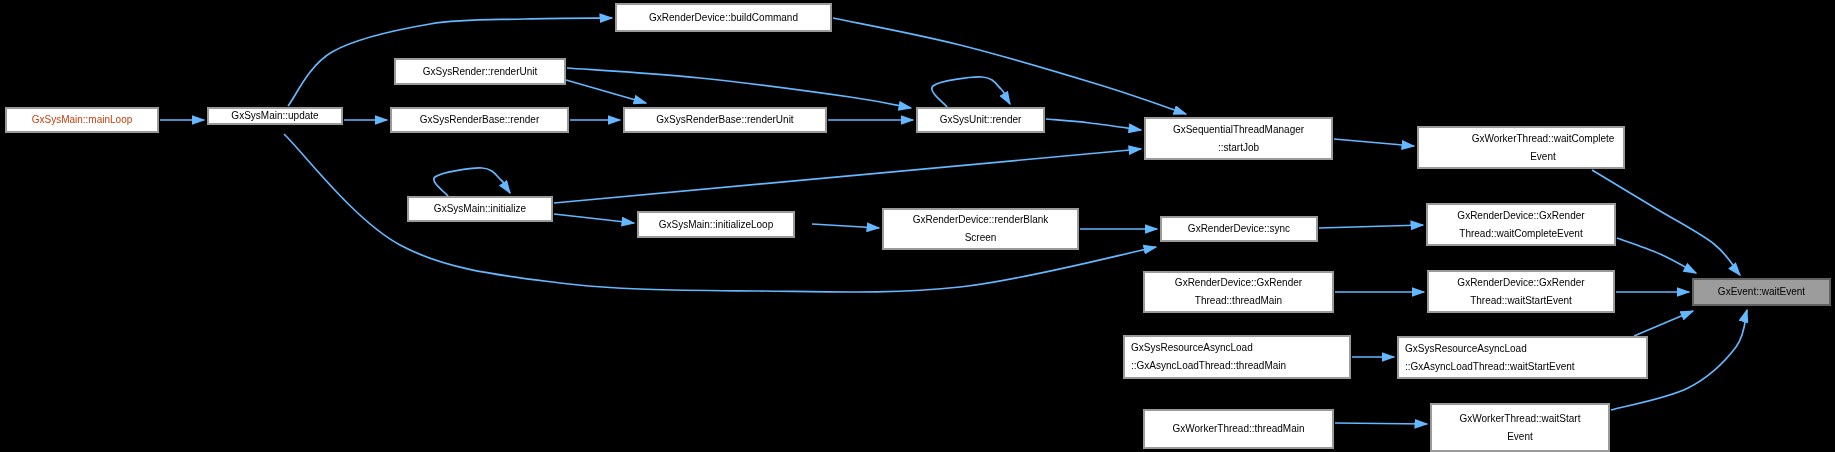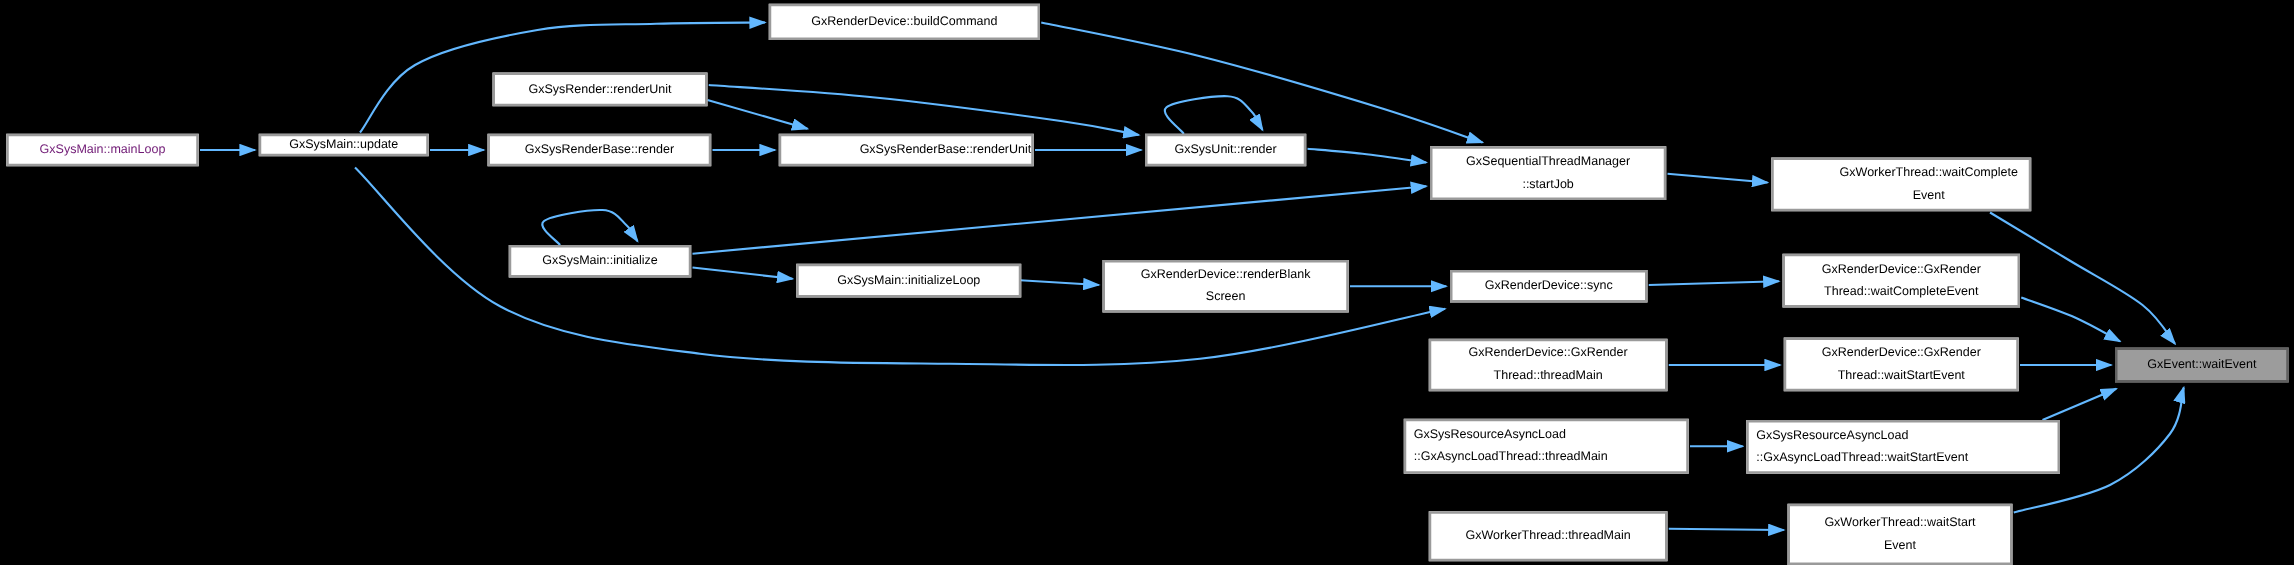--- a/index.html
+++ b/index.html
@@ -64,53 +64,53 @@
         <path d="M1617,238 C1624.1666666666667,240.66666666666666 1646.8333333333333,248.16666666666666 1660,254 C1673.1666666666667,259.8333333333333 1690,269.8333333333333 1696,273" fill="none" stroke="#63b8ff" stroke-width="1.7" marker-end="url(#arrowhead)"></path>
         <path d="M1335,292 L1424,292" fill="none" stroke="#63b8ff" stroke-width="1.7" marker-end="url(#arrowhead)"></path>
         <path d="M1616,292 L1689,292" fill="none" stroke="#63b8ff" stroke-width="1.7" marker-end="url(#arrowhead)"></path>
         <path d="M1352,357 L1394,357" fill="none" stroke="#63b8ff" stroke-width="1.7" marker-end="url(#arrowhead)"></path>
         <path d="M1634,336 L1693,311" fill="none" stroke="#63b8ff" stroke-width="1.7" marker-end="url(#arrowhead)"></path>
         <path d="M1335,423 L1427,424" fill="none" stroke="#63b8ff" stroke-width="1.7" marker-end="url(#arrowhead)"></path>
         <path d="M1611,410 C1623.8333333333333,406.3333333333333 1667.1666666666667,398.5 1688,388 C1708.8333333333333,377.5 1726.1666666666667,360 1736,347 C1745.8333333333333,334 1745.1666666666667,316.1666666666667 1747,310" fill="none" stroke="#63b8ff" stroke-width="1.7" marker-end="url(#arrowhead)"></path>
       </g>
   </svg>
   <div id="node-layer">
-      <div class="node" style="left: 5px; top: 107px; width: 154px; height: 26px; background: rgb(255, 255, 255); border-color: rgb(154, 154, 154); color: #701a75;">
+      <div class="node" style="left: 5px; top: 107px; width: 154px; height: 26px; background: rgb(255, 255, 255); border-color: rgb(154, 154, 154); color: #c2410c;">
         <span>GxSysMain::mainLoop</span>
       </div>
       <div class="node" style="left: 207px; top: 107px; width: 136px; height: 18px; background: rgb(255, 255, 255); border-color: rgb(154, 154, 154); color: rgb(0, 0, 0);">
         <span>GxSysMain::update</span>
       </div>
       <div class="node" style="left: 615px; top: 3px; width: 217px; height: 29px; background: rgb(255, 255, 255); border-color: rgb(154, 154, 154); color: rgb(0, 0, 0);">
         <span>GxRenderDevice::buildCommand</span>
       </div>
       <div class="node" style="left: 394px; top: 58px; width: 172px; height: 27px; background: rgb(255, 255, 255); border-color: rgb(154, 154, 154); color: rgb(0, 0, 0);">
         <span>GxSysRender::renderUnit</span>
       </div>
       <div class="node" style="left: 390px; top: 107px; width: 179px; height: 26px; background: rgb(255, 255, 255); border-color: rgb(154, 154, 154); color: rgb(0, 0, 0);">
         <span>GxSysRenderBase::render</span>
       </div>
-      <div class="node" style="left: 623px; top: 107px; width: 204px; height: 26px; background: rgb(255, 255, 255); border-color: rgb(154, 154, 154); color: rgb(0, 0, 0); align-items: flex-end;">
+      <div class="node" style="left: 623px; top: 107px; width: 204px; height: 26px; background: rgb(255, 255, 255); border-color: rgb(154, 154, 154); color: rgb(0, 0, 0);">
         <span>GxSysRenderBase::renderUnit</span>
       </div>
       <div class="node" style="left: 916px; top: 107px; width: 129px; height: 26px; background: rgb(255, 255, 255); border-color: rgb(154, 154, 154); color: rgb(0, 0, 0);">
         <span>GxSysUnit::render</span>
       </div>
       <div class="node" style="left: 1144px; top: 117px; width: 189px; height: 43px; background: rgb(255, 255, 255); border-color: rgb(154, 154, 154); color: rgb(0, 0, 0);">
         <span>GxSequentialThreadManager</span>
         <span>::startJob</span>
       </div>
       <div class="node" style="left: 1417px; top: 126px; width: 208px; height: 43px; background: rgb(255, 255, 255); border-color: rgb(154, 154, 154); color: rgb(0, 0, 0); padding-left: 44px;">
         <span>GxWorkerThread::waitComplete</span>
         <span>Event</span>
       </div>
       <div class="node" style="left: 407px; top: 196px; width: 146px; height: 26px; background: rgb(255, 255, 255); border-color: rgb(154, 154, 154); color: rgb(0, 0, 0);">
         <span>GxSysMain::initialize</span>
       </div>
-      <div class="node" style="left: 637px; top: 211px; width: 180px; height: 27px; background: rgb(255, 255, 255); border-color: rgb(154, 154, 154); color: rgb(0, 0, 0);">
+      <div class="node" style="left: 637px; top: 211px; width: 158px; height: 27px; background: rgb(255, 255, 255); border-color: rgb(154, 154, 154); color: rgb(0, 0, 0);">
         <span>GxSysMain::initializeLoop</span>
       </div>
       <div class="node" style="left: 882px; top: 208px; width: 197px; height: 42px; background: rgb(255, 255, 255); border-color: rgb(154, 154, 154); color: rgb(0, 0, 0);">
         <span>GxRenderDevice::renderBlank</span>
         <span>Screen</span>
       </div>
       <div class="node" style="left: 1160px; top: 216px; width: 158px; height: 26px; background: rgb(255, 255, 255); border-color: rgb(154, 154, 154); color: rgb(0, 0, 0);">
         <span>GxRenderDevice::sync</span>
       </div>
       <div class="node" style="left: 1426px; top: 203px; width: 190px; height: 43px; background: rgb(255, 255, 255); border-color: rgb(154, 154, 154); color: rgb(0, 0, 0);">

